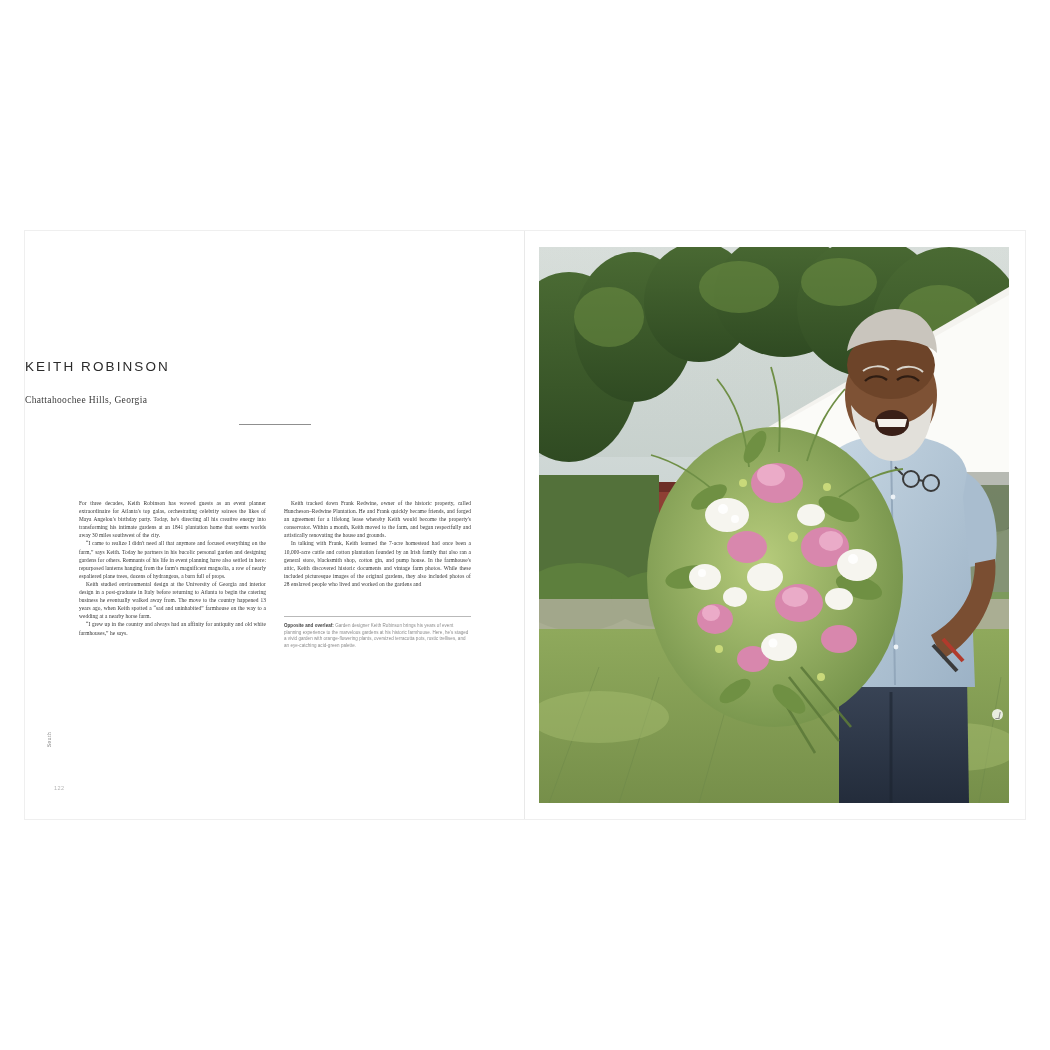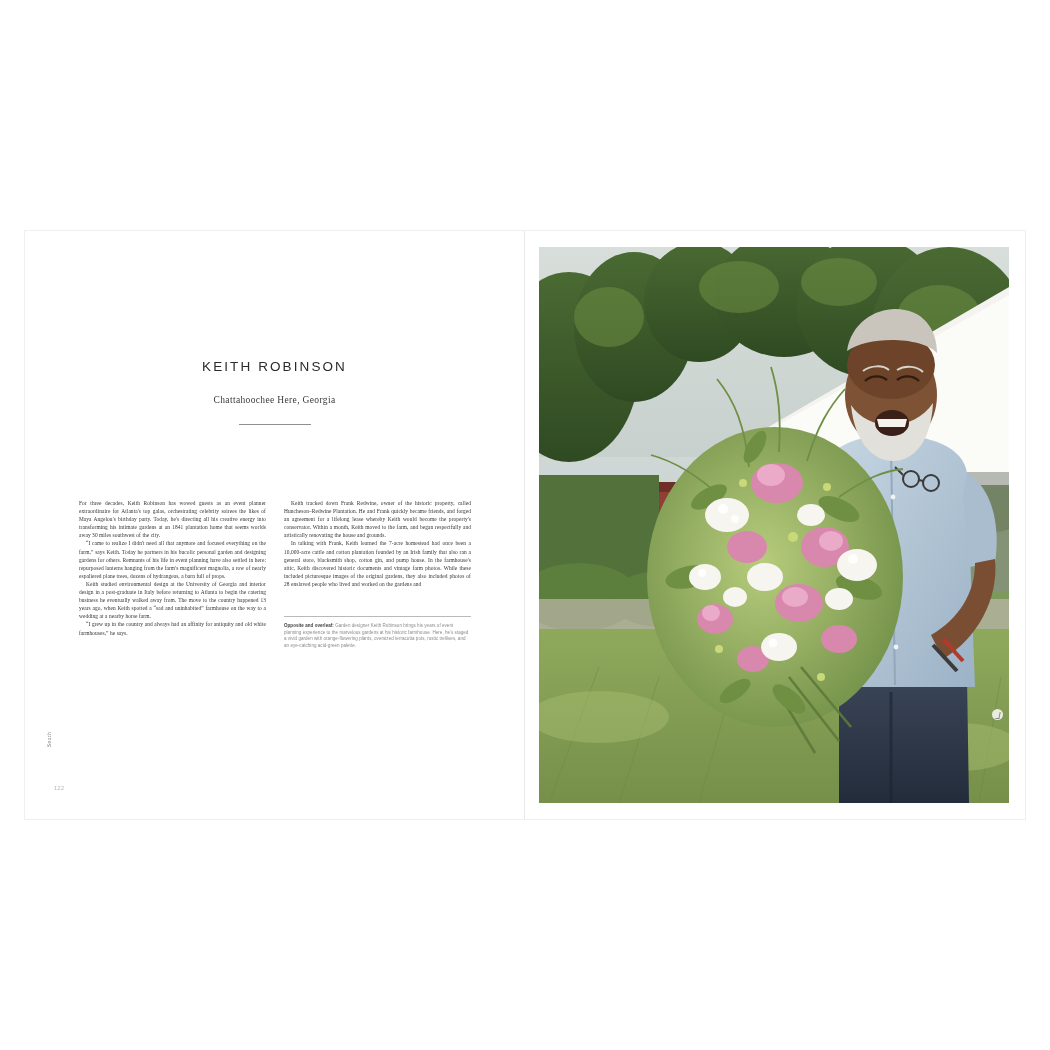--- a/index.html
+++ b/index.html
@@ -50,21 +50,21 @@
     box-sizing: border-box;
   }
 
   
 
   .title-block {
     position: absolute;
     left: 0;
     right: 0;
     top: 128px;
-    text-align: center;
+    text-align: left;
   }
 
   .chapter-title {
     font-family: "Liberation Sans", sans-serif;
     font-size: 13.5px;
     letter-spacing: 2.1px;
     color: #2b2b2b;
     font-weight: 400;
   }
 
@@ -196,21 +196,21 @@
 <body>
 
 <div class="canvas">
 
   <div class="spread">
 
     <div class="page page-left">
 
       <div class="title-block">
         <div class="chapter-title">KEITH ROBINSON</div>
-        <div class="chapter-location">Chattahoochee Here, Georgia</div>
+        <div class="chapter-location">Chattahoochee Hills, Georgia</div>
         <div class="rule"></div>
       </div>
 
       <div class="columns">
 
         <div class="col">
           <p>For three decades, Keith Robinson has wowed guests as an event planner extraordinaire for Atlanta's top galas, orchestrating celebrity soirees the likes of Maya Angelou's birthday party. Today, he's directing all his creative energy into transforming his intimate gardens at an 1841 plantation home that seems worlds away 30 miles southwest of the city.</p>
           <p class="indent">“I came to realize I didn't need all that anymore and focused everything on the farm,” says Keith. Today he partners in his bucolic personal garden and designing gardens for others. Remnants of his life in event planning have also settled in here: repurposed lanterns hanging from the farm's magnificent magnolia, a row of nearly espaliered plane trees, dozens of hydrangeas, a barn full of props.</p>
           <p class="indent">Keith studied environmental design at the University of Georgia and interior design in a post-graduate in Italy before returning to Atlanta to begin the catering business he eventually walked away from. The move to the country happened 13 years ago, when Keith spotted a “sad and uninhabited” farmhouse on the way to a wedding at a nearby horse farm.</p>
           <p class="indent">“I grew up in the country and always had an affinity for antiquity and old white farmhouses,” he says.</p>

